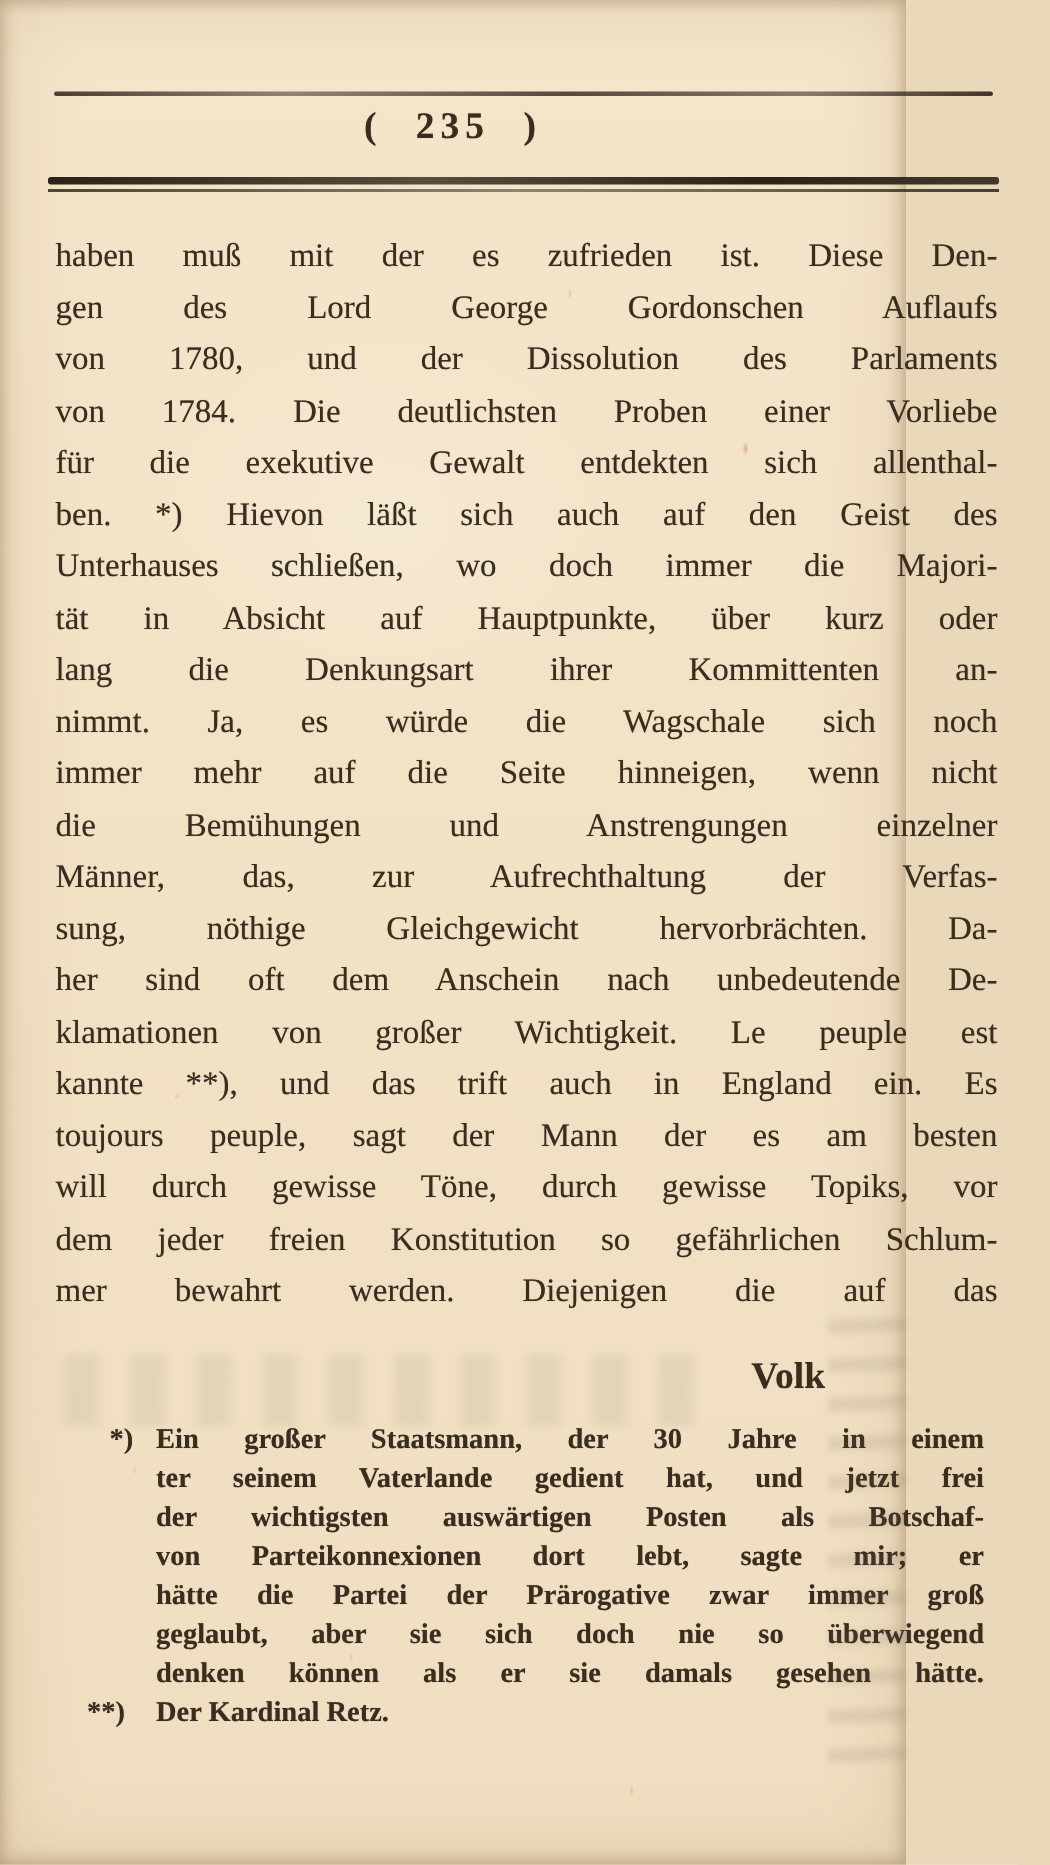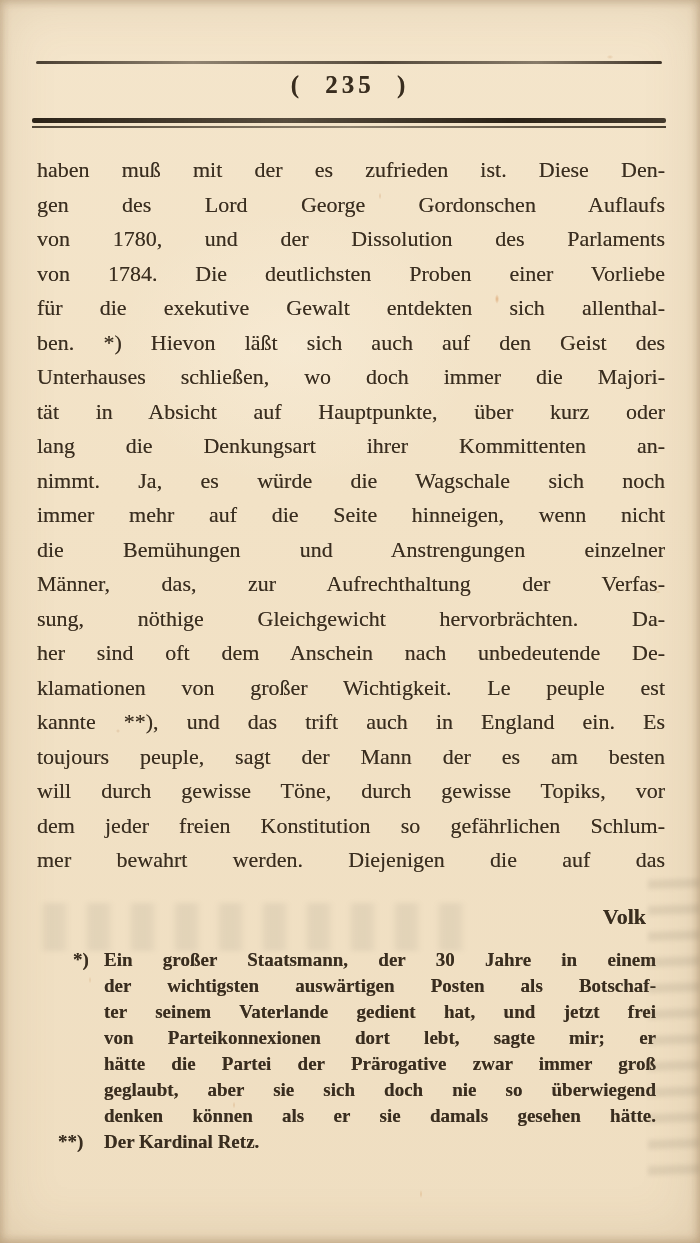--- a/index.html
+++ b/index.html
@@ -4,21 +4,21 @@
 <style>
   html,body{margin:0;padding:0;}
   body{
     width:700px;height:1243px;
     background:#e9d8ba;
     font-family:"Liberation Serif", serif;
     overflow:hidden;
   }
   .page{
     position:relative;
-    width:700px;height:1243px;
+    width:604px;height:1243px;
     color:#392d1f;
     text-shadow:0 0 .5px rgba(56,45,31,.55);
     background-color:#f2e2c6;
     background-image:
       radial-gradient(3px 7px at 497px 299px, rgba(200,115,45,.45), transparent 70%),
       radial-gradient(2px 5px at 380px 196px, rgba(190,120,60,.30), transparent 70%),
       radial-gradient(2px 6px at 545px 520px, rgba(200,130,60,.28), transparent 70%),
       radial-gradient(3px 3px at 118px 731px, rgba(180,120,70,.25), transparent 70%),
       radial-gradient(2px 6px at 421px 1194px, rgba(200,130,60,.30), transparent 70%),
       radial-gradient(4px 2px at 658px 592px, rgba(190,125,65,.25), transparent 70%),
@@ -58,21 +58,21 @@
     position:absolute;left:37px;top:153px;width:628px;
     font-size:22px;font-weight:normal;line-height:34.5px;
   }
   .bline{
     text-align:justify;
     text-align-last:justify;
     height:34.5px;white-space:nowrap;
   }
   .catchword{
     position:absolute;top:904px;right:54px;
-    font-size:22px;font-weight:bold;
+    font-size:25px;font-weight:bold;
   }
   .footnotes{
     position:absolute;left:104px;top:947px;width:552px;
     font-size:19px;font-weight:bold;line-height:26px;
   }
   .footnote{position:relative;}
   .footnote .marker{position:absolute;top:0;}
   .fn1 .marker{left:-31px;}
   .fn2 .marker{left:-46px;}
   .fline{text-align:justify;text-align-last:justify;white-space:nowrap;height:26px;font-family:Liberation Serif, serif;}
@@ -134,22 +134,22 @@
 
   <div class="show-through-band"></div>
 
   <div class="catchword">Volk</div>
 
   <div class="footnotes">
     <div class="footnote fn1">
       <span class="marker">*)</span>
       <div class="fn-lines">
           <div class="fline">Ein großer Staatsmann, der 30 Jahre in einem</div>
+          <div class="fline">ter seinem Vaterlande gedient hat, und jetzt frei</div>
           <div class="fline">der wichtigsten auswärtigen Posten als Botschaf-</div>
-          <div class="fline">ter seinem Vaterlande gedient hat, und jetzt frei</div>
           <div class="fline">von Parteikonnexionen dort lebt, sagte mir; er</div>
           <div class="fline">hätte die Partei der Prärogative zwar immer groß</div>
           <div class="fline">geglaubt, aber sie sich doch nie so überwiegend</div>
           <div class="fline">denken können als er sie damals gesehen hätte.</div>
         </div>
     </div>
     <div class="footnote fn2">
       <span class="marker">**)</span>
       <span class="fn2-text">Der Kardinal Retz.</span>
     </div>

